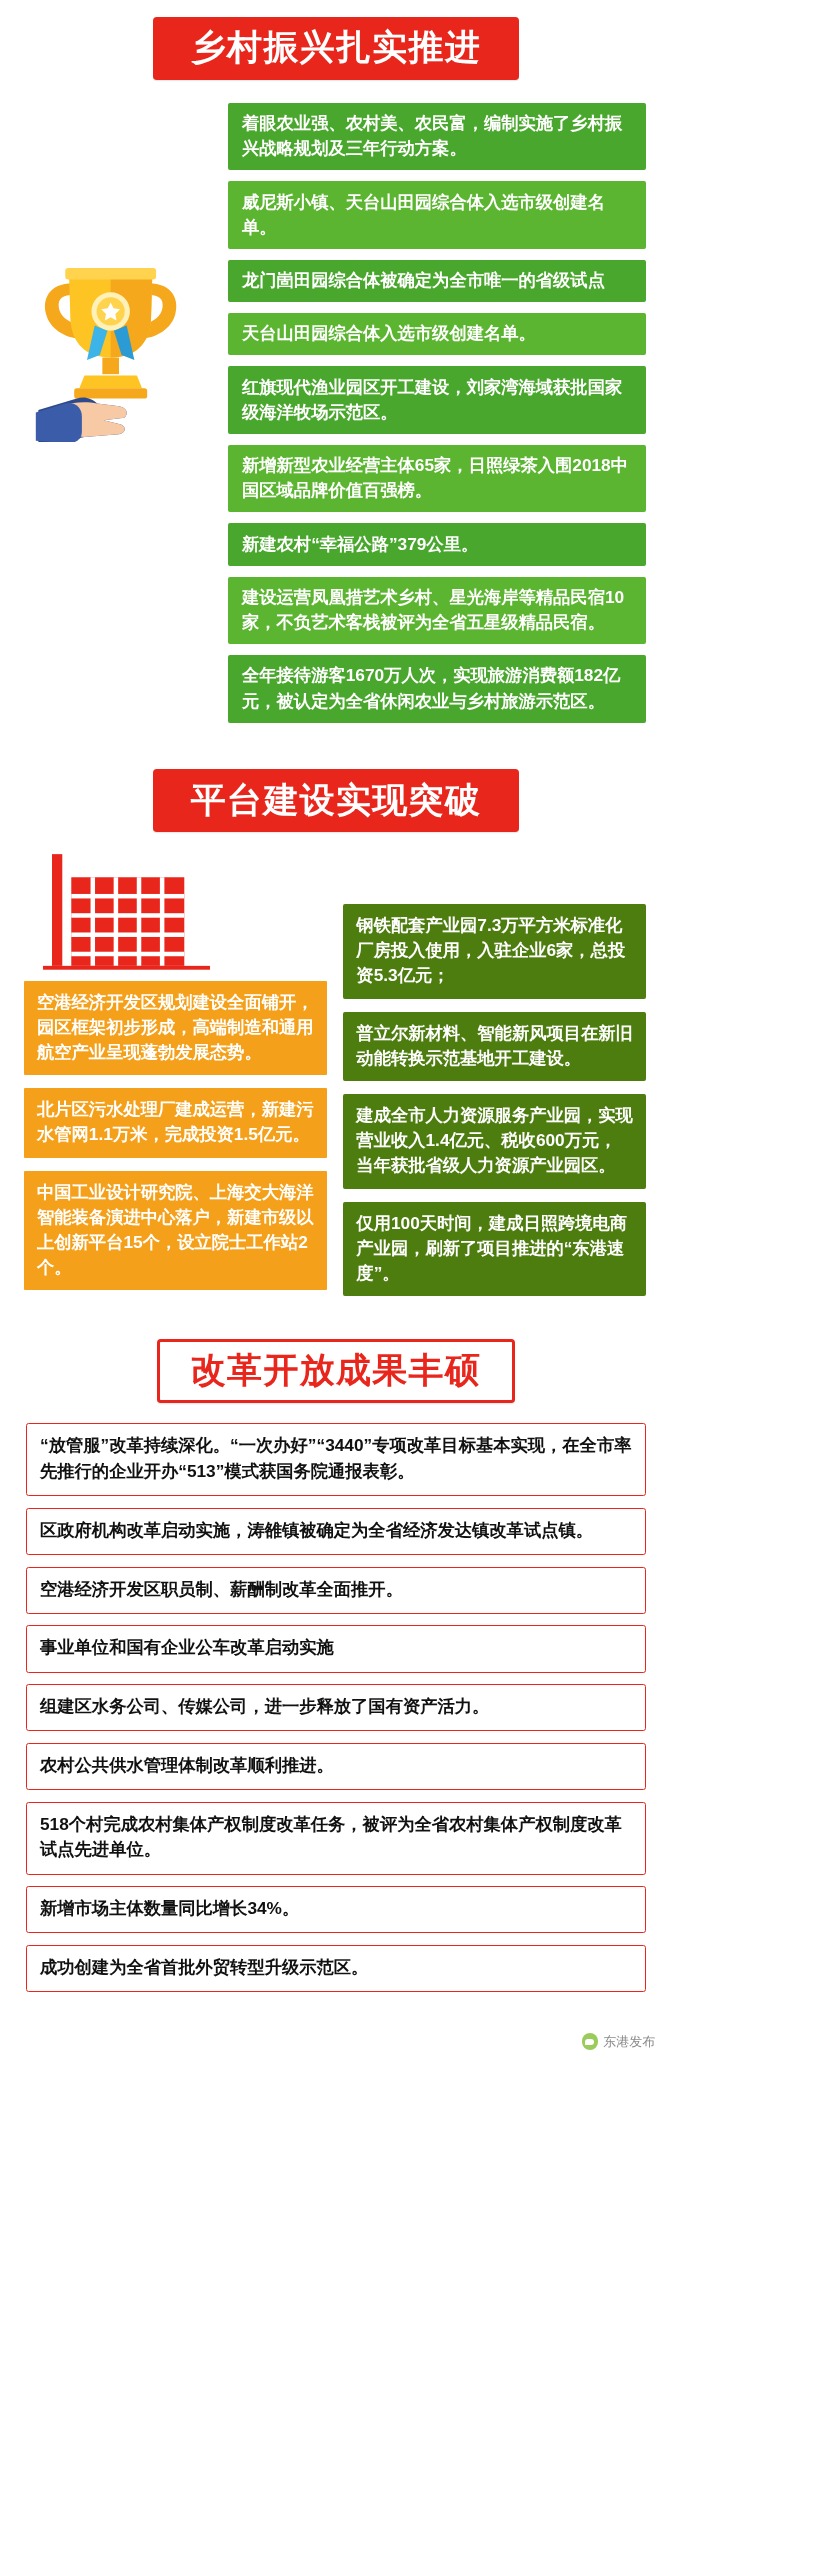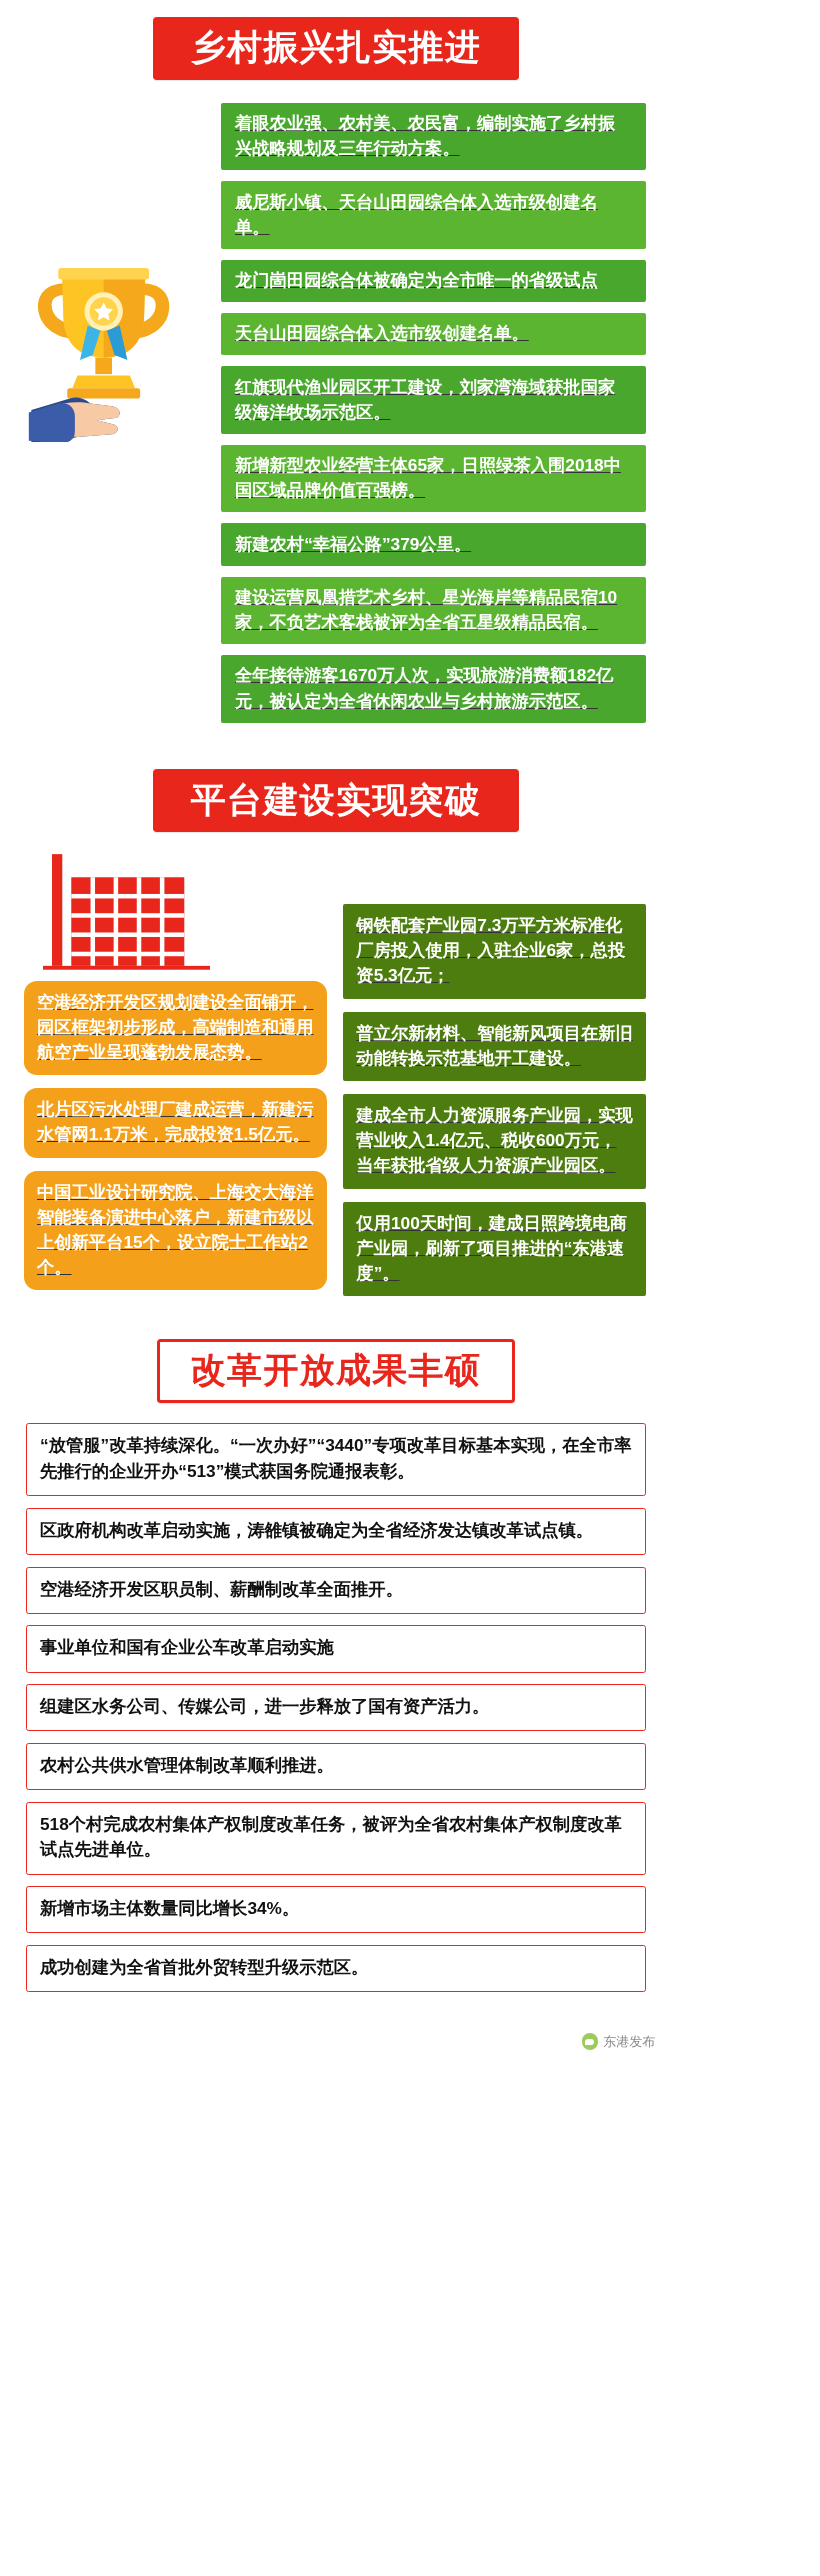--- a/index.html
+++ b/index.html
@@ -51,22 +51,21 @@
 
   
   .sec1 {
     position: relative;
     padding: 0 0 19px 0;
   }
   .sec1-body {
     display: flex;
     flex-direction: row;
     align-items: flex-start;
-    padding-left: 10px;
-    text-decoration: underline;
+    padding-left: 17px;
   }
   .trophy-wrap {
     width: 211px;
     flex: 0 0 211px;
     position: relative;
     height: 359px;
   }
   .trophy-svg {
     position: absolute;
     top: 154px;
@@ -83,21 +82,21 @@
     font-size: 17.3px;
     line-height: 1.45;
     font-weight: bold;
     padding: 8.3px 14px 9px 14px;
     margin-bottom: 11px;
     border-radius: 1.9px;
   }
   .green-item.alt { background: #5cb531; }
 
   
-  .sec2 { position: relative; padding-bottom: 13px; text-decoration: underline; }
+  .sec2 { position: relative; padding-bottom: 13px; }
   .sec2-body {
     display: flex;
     flex-direction: row;
     align-items: flex-start;
     padding: 0 26px 0 24px;
     gap: 16.7px;
   }
   .sec2-col { flex: 1 1 0; }
   .factory-wrap {
     height: 128px;
@@ -106,21 +105,21 @@
     padding-left: 19px;
   }
   .orange-item {
     background: #f5a01b;
     color: #ffffff;
     font-size: 17.3px;
     line-height: 1.45;
     font-weight: bold;
     padding: 9px 13px 10.3px 13px;
     margin-bottom: 13px;
-    border-radius: 13px;
+    border-radius: 1px;
   }
   .green2-item {
     background: #4d7c0f;
     color: #ffffff;
     font-size: 17.3px;
     line-height: 1.45;
     font-weight: bold;
     padding: 9px 13px 10.3px 13px;
     margin-bottom: 13px;
     border-radius: 1.9px;

